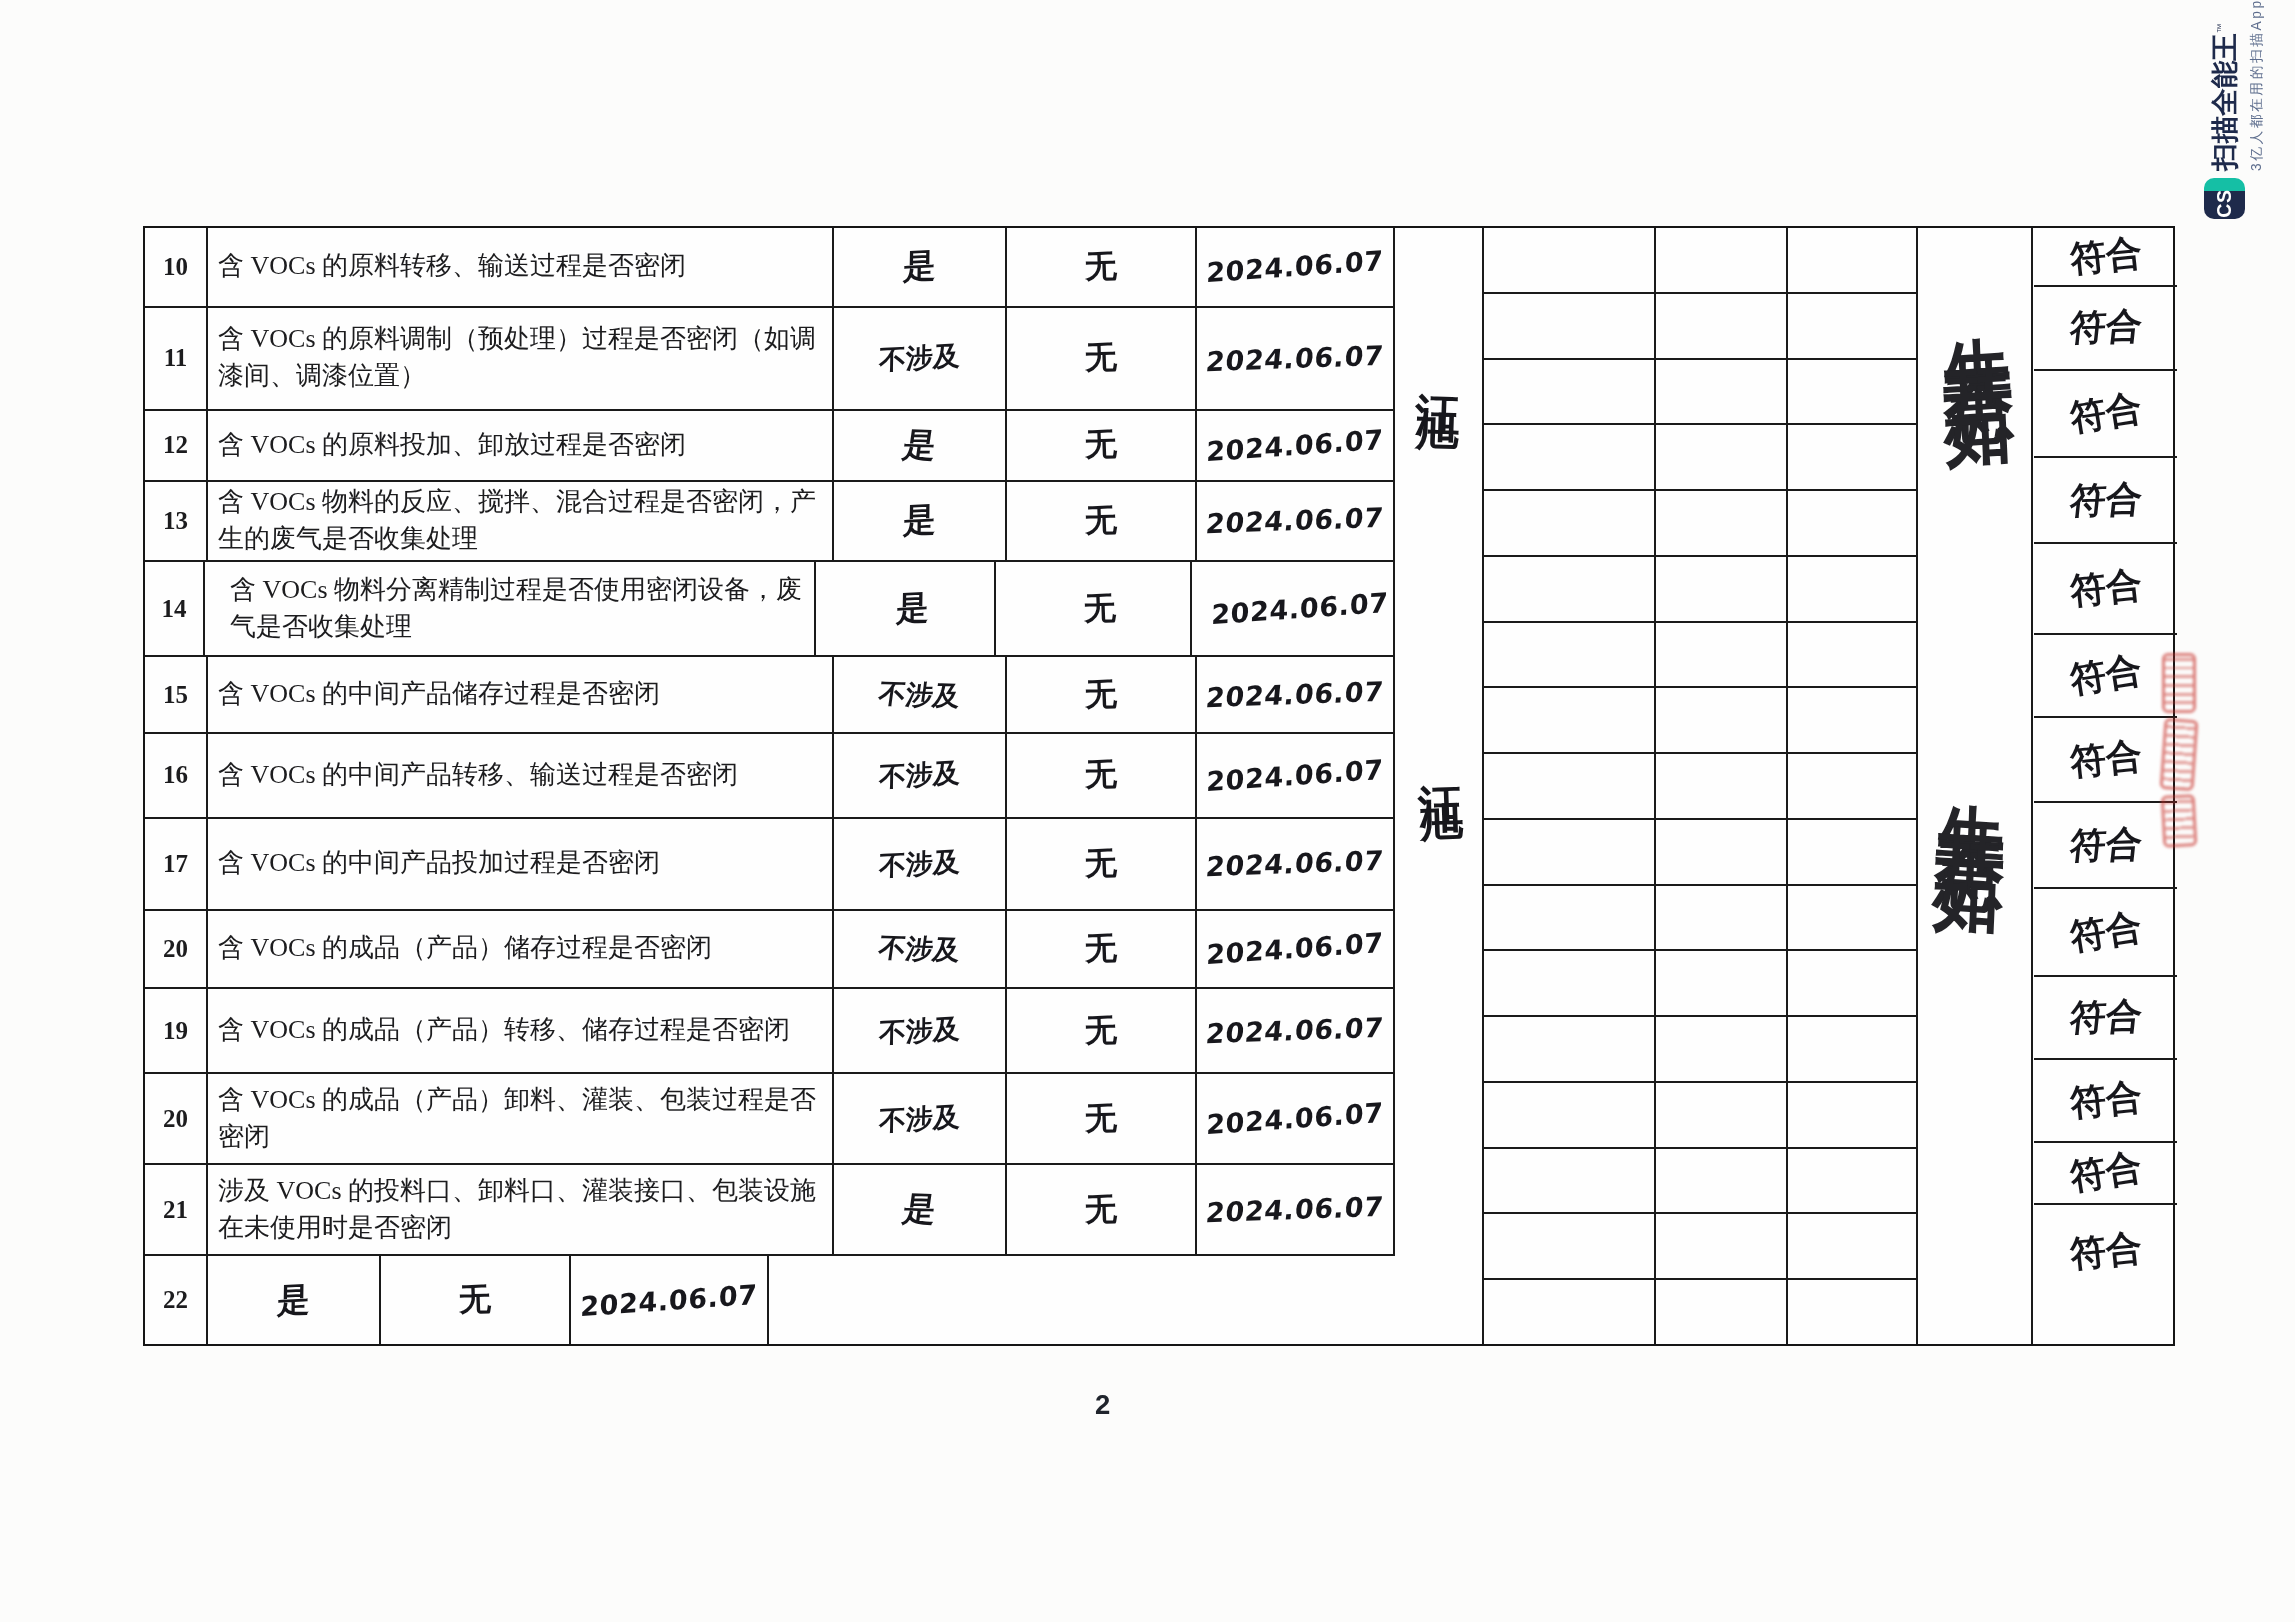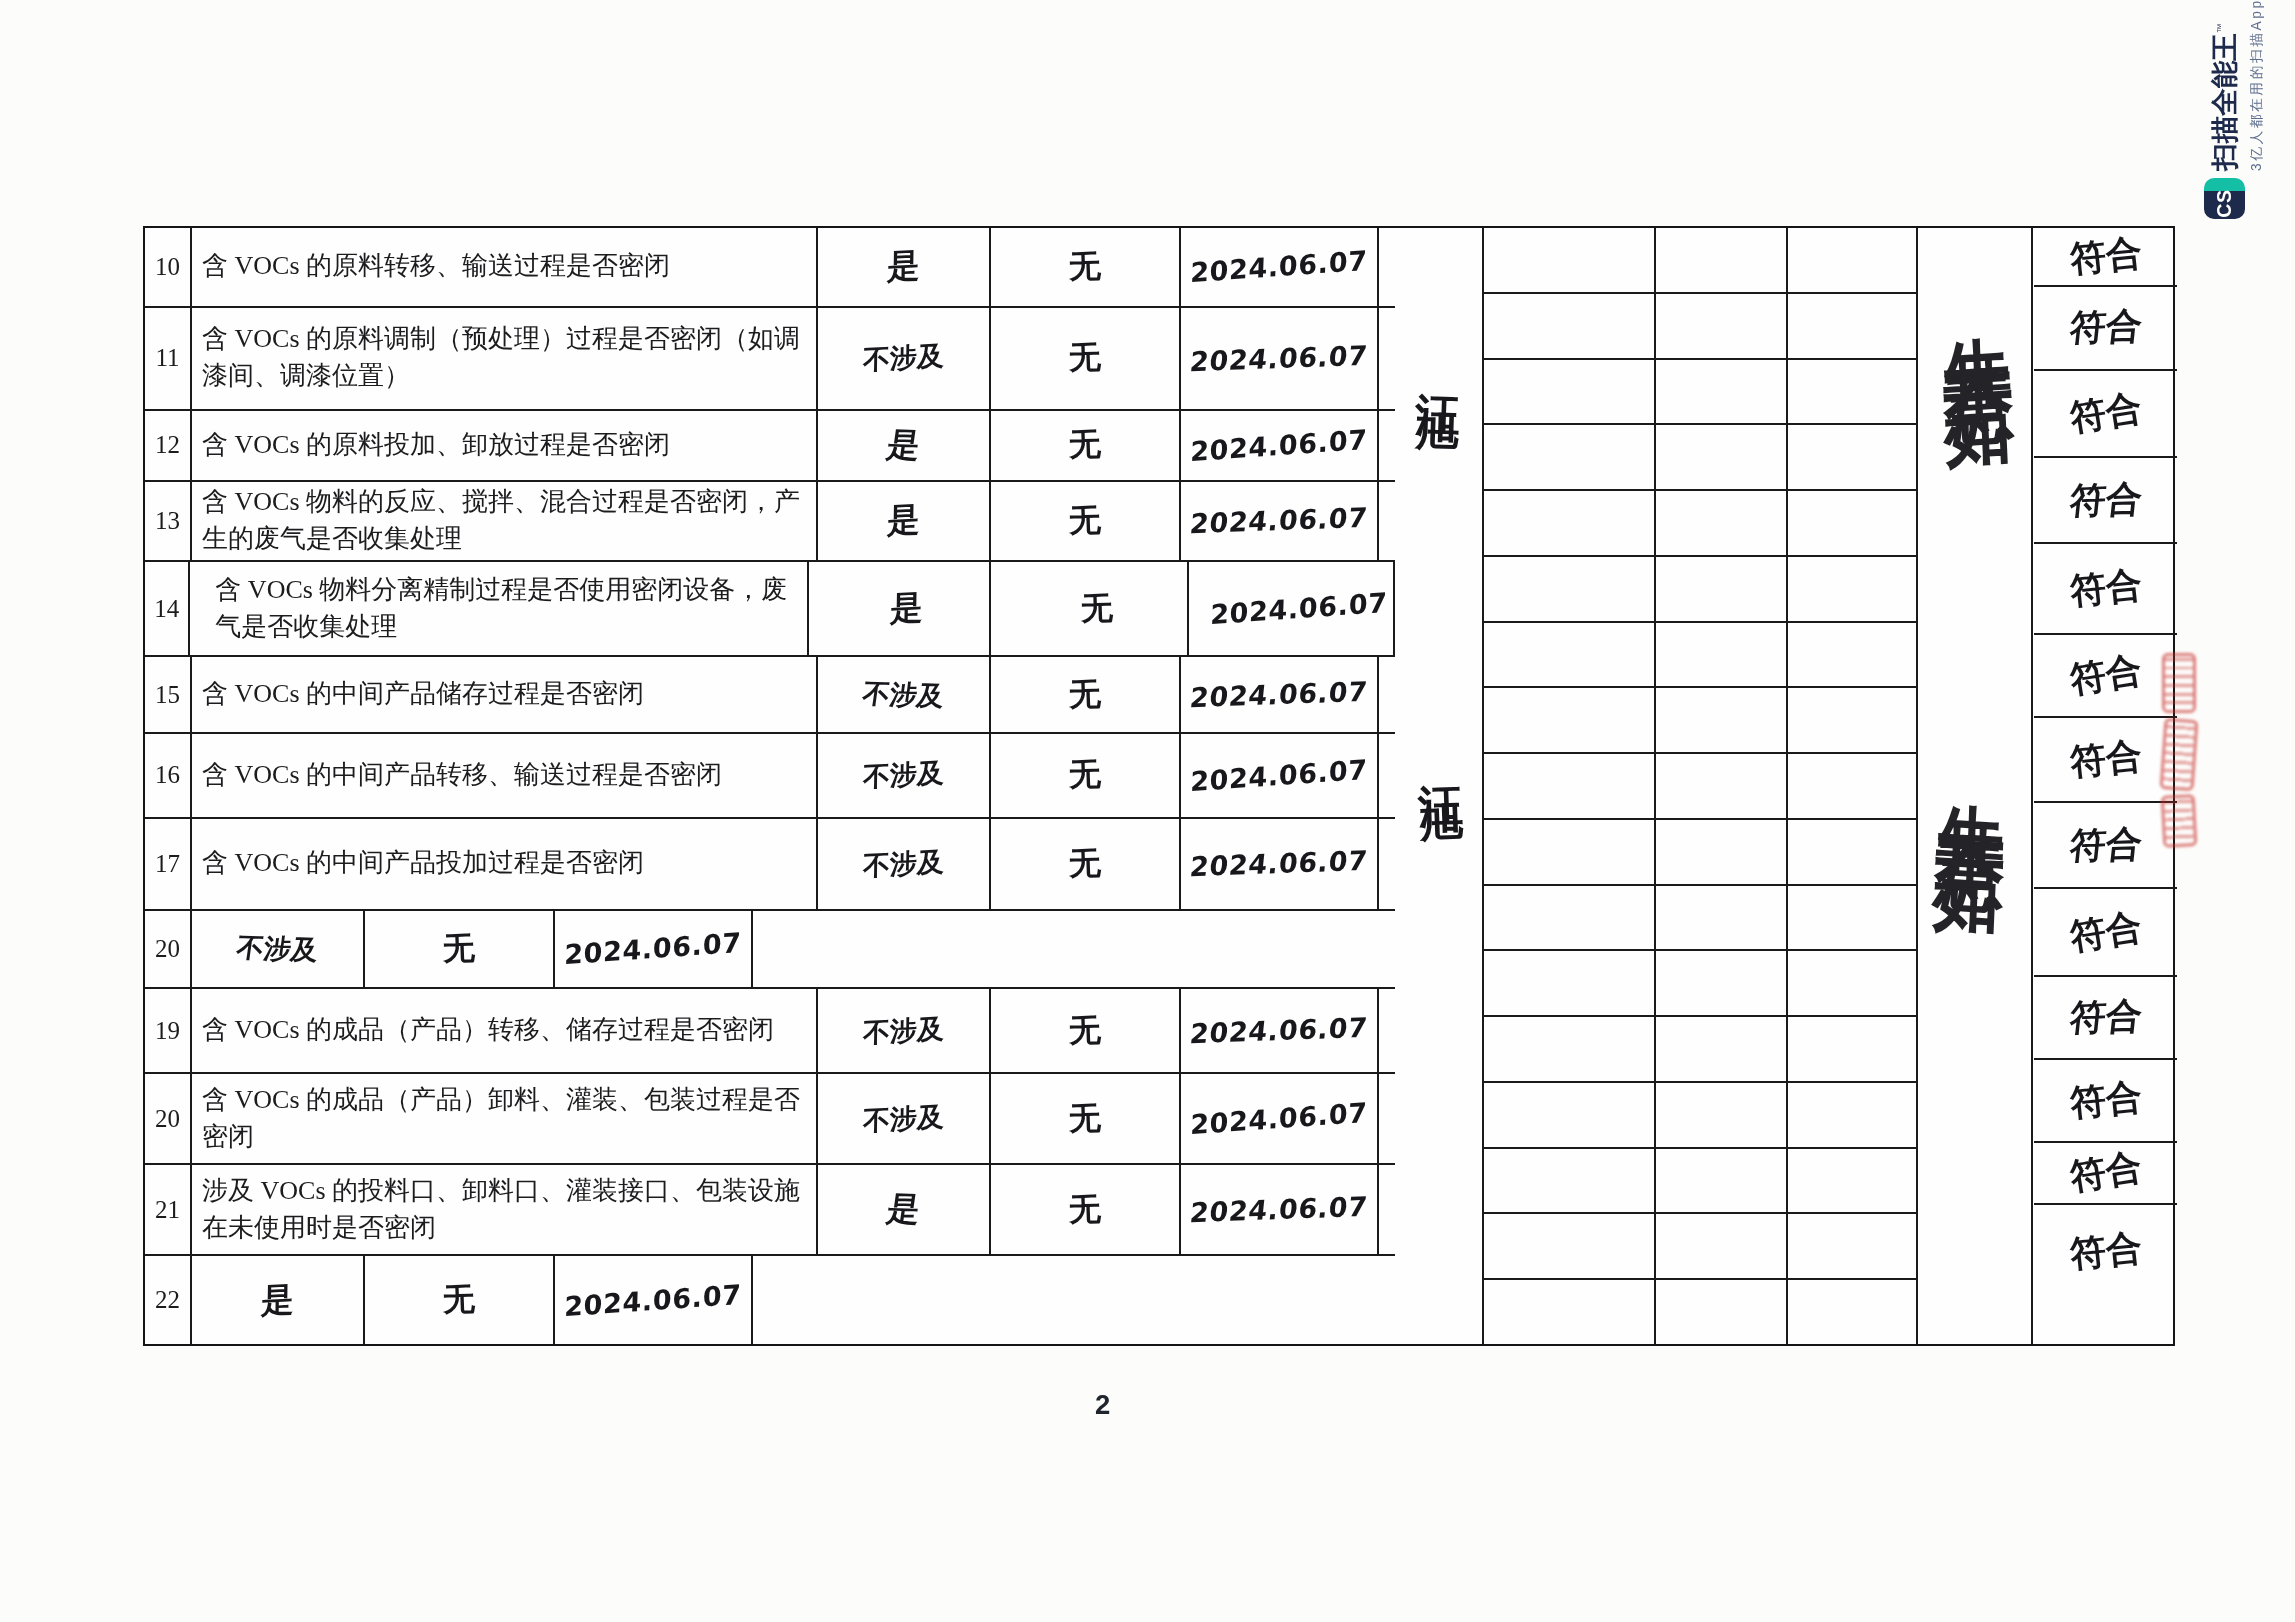--- a/index.html
+++ b/index.html
@@ -20,21 +20,21 @@
   .wm-tagline{font-size:13.8px;color:#5d6d8d;letter-spacing:2.5px;white-space:nowrap;padding-left:48px;}
 
   
   .scan-table{position:absolute;left:143px;top:226px;width:2032px;height:1120px;
               border:2.9px solid #151515;box-sizing:border-box;background:#fefefe;}
   .block{position:absolute;top:0;height:100%;box-sizing:border-box;}
   .left-block{left:0;width:1250px;display:flex;flex-direction:column;}
   .l-row{display:flex;box-sizing:border-box;border-bottom:2.2px solid #1a1a1a;}
   .l-row:last-child{border-bottom:none;}
   .cell{box-sizing:border-box;border-right:2.2px solid #1a1a1a;display:flex;align-items:center;}
-  .c-no{width:47px;justify-content:center;font-size:25px;}
+  .c-no{width:63px;justify-content:center;font-size:25px;font-weight:bold;}
   .c-item{width:626px;padding:4.3px 10px;font-size:26px;line-height:1.42;text-align:left;}
   .c-ans,.c-prob,.c-date{justify-content:center;}
   .c-ans{width:173px;}
   .c-prob{width:190px;}
   .c-date{width:198px;}
 
   .hw{font-family:"DejaVu Sans","Liberation Sans",sans-serif;color:#17171c;}
   .hw-ans{font-size:33px;font-weight:bold;transform:rotate(-3deg) skewX(-4deg);}
   .hw-ans.small{font-size:27px;}
   .hw-prob{font-size:32px;font-weight:bold;transform:rotate(-2deg);}
@@ -204,20 +204,21 @@
           </div>
           <div class="cell c-prob">
             <span class="hw hw-prob">无</span>
           </div>
           <div class="cell c-date">
             <span class="hw hw-date">2024.06.07</span>
           </div>
         </div>
         <div class="l-row" style="height: 78px;">
           <div class="cell c-no">20</div>
+          <div class="cell c-item">含 VOCs 的成品（产品）储存过程是否密闭</div>
           <div class="cell c-ans">
             <span class="hw hw-ans small">不涉及</span>
           </div>
           <div class="cell c-prob">
             <span class="hw hw-prob">无</span>
           </div>
           <div class="cell c-date">
             <span class="hw hw-date">2024.06.07</span>
           </div>
         </div>

